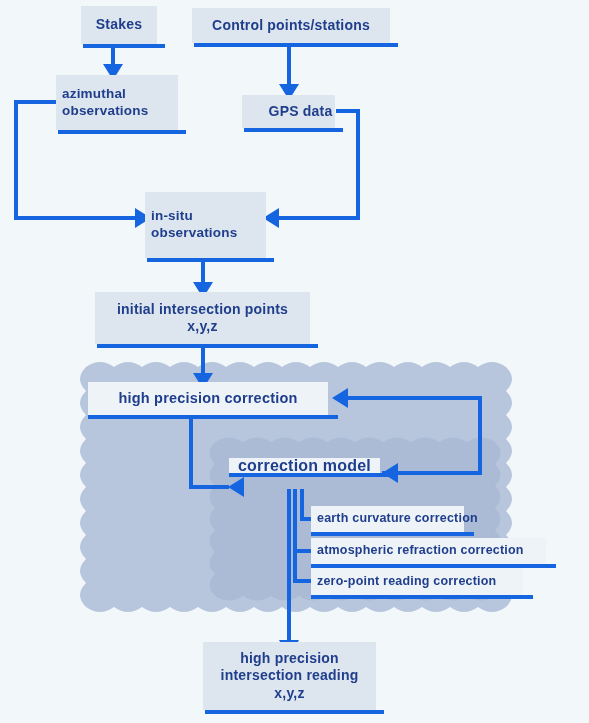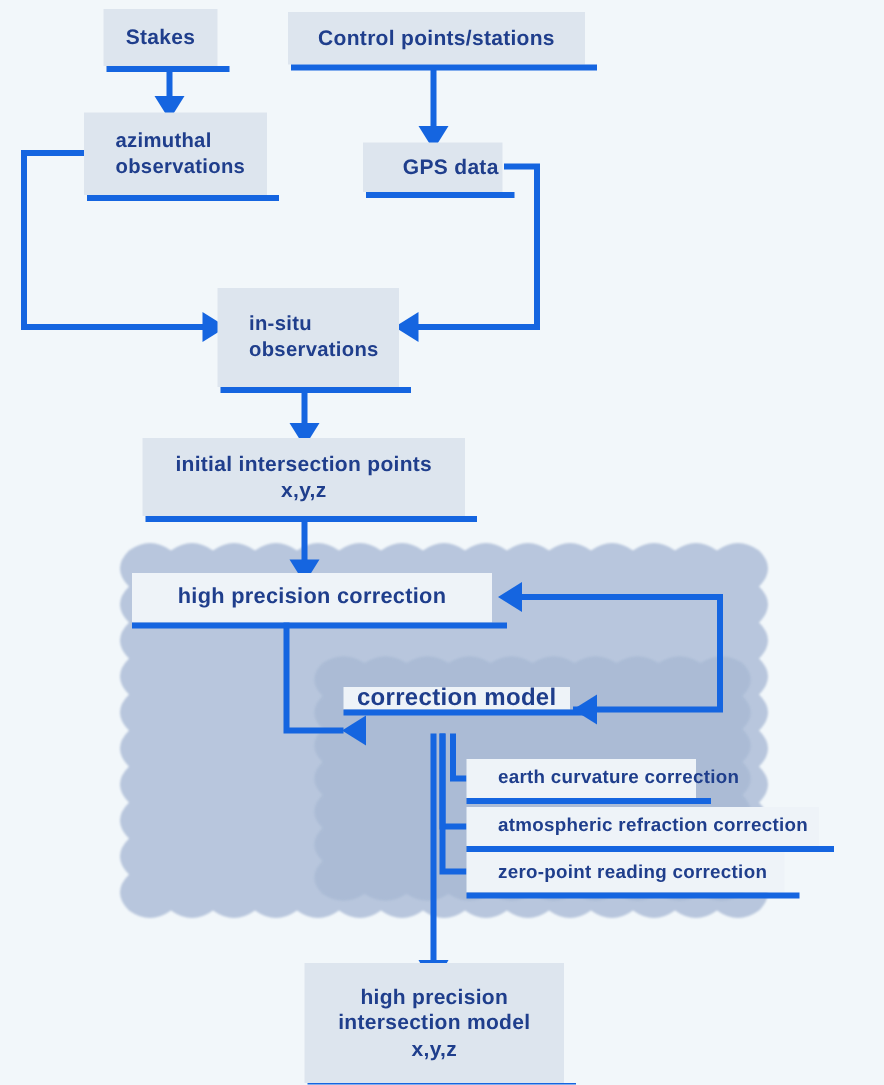--- a/index.html
+++ b/index.html
@@ -31,21 +31,21 @@
     text-align:center;
   }
   .node .ul{
     position:absolute;
     left:2px;right:-8px;
     bottom:-4px;
     height:4px;
     background:#1565e0;
   }
   .node.pale{background:#eef3f8;}
-  .node.left-text{align-items:flex-start;text-align:left;padding-left:21px;}
+  .node.left-text{align-items:flex-start;text-align:left;padding-left:6px;}
   .node.wide-ul .ul{left:0;right:-10px;}
   .lbl{display:block;white-space:nowrap;}
 </style>
 </head>
 <body>
 
 <div id="stage">
 
   <svg class="layer" id="bg-layer" viewBox="0 0 589 723" xmlns="http://www.w3.org/2000/svg">
     <defs>
@@ -118,21 +118,21 @@
       <polygon points="279,208 279,228 263,218"></polygon>
       <polygon points="193,282 213,282 203,298"></polygon>
       <polygon points="193,373 213,373 203,389"></polygon>
       <polygon points="244,477 244,497 228,487"></polygon>
       <polygon points="348,388 348,408 332,398"></polygon>
       <polygon points="398,463 398,483 382,473"></polygon>
       <polygon points="279,640 299,640 289,658"></polygon>
     </g>
   </svg>
 
-  <div class="node" style="left:69px;top:6px;width:76px;height:38px;font-size:14px;">
+  <div class="node" style="left:81px;top:6px;width:76px;height:38px;font-size:14px;">
     <span class="lbl">Stakes</span>
     <span class="ul"></span>
   </div>
 
   <div class="node" style="left:192px;top:8px;width:198px;height:35px;font-size:14px;">
     <span class="lbl">Control points/stations</span>
     <span class="ul"></span>
   </div>
 
   <div class="node left-text" style="left:56px;top:75px;width:122px;height:55px;font-size:13.5px;justify-content:center;">
@@ -176,20 +176,20 @@
   <div class="node pale left-text wide-ul" style="left:311px;top:538px;width:235px;height:26px;font-size:12.5px;justify-content:center;">
     <span class="lbl">atmospheric refraction correction</span>
     <span class="ul"></span>
   </div>
 
   <div class="node pale left-text wide-ul" style="left:311px;top:568px;width:212px;height:27px;font-size:12.5px;justify-content:center;">
     <span class="lbl">zero-point reading correction</span>
     <span class="ul"></span>
   </div>
 
-  <div class="node" style="left:203px;top:642px;width:173px;height:80px;font-size:14px;justify-content:center;">
+  <div class="node" style="left:203px;top:642px;width:173px;height:68px;font-size:14px;justify-content:center;">
     <span class="lbl">high precision</span>
-    <span class="lbl">intersection model</span>
+    <span class="lbl">intersection reading</span>
     <span class="lbl">x,y,z</span>
     <span class="ul"></span>
   </div>
 
 </div>
 
 </body></html>

